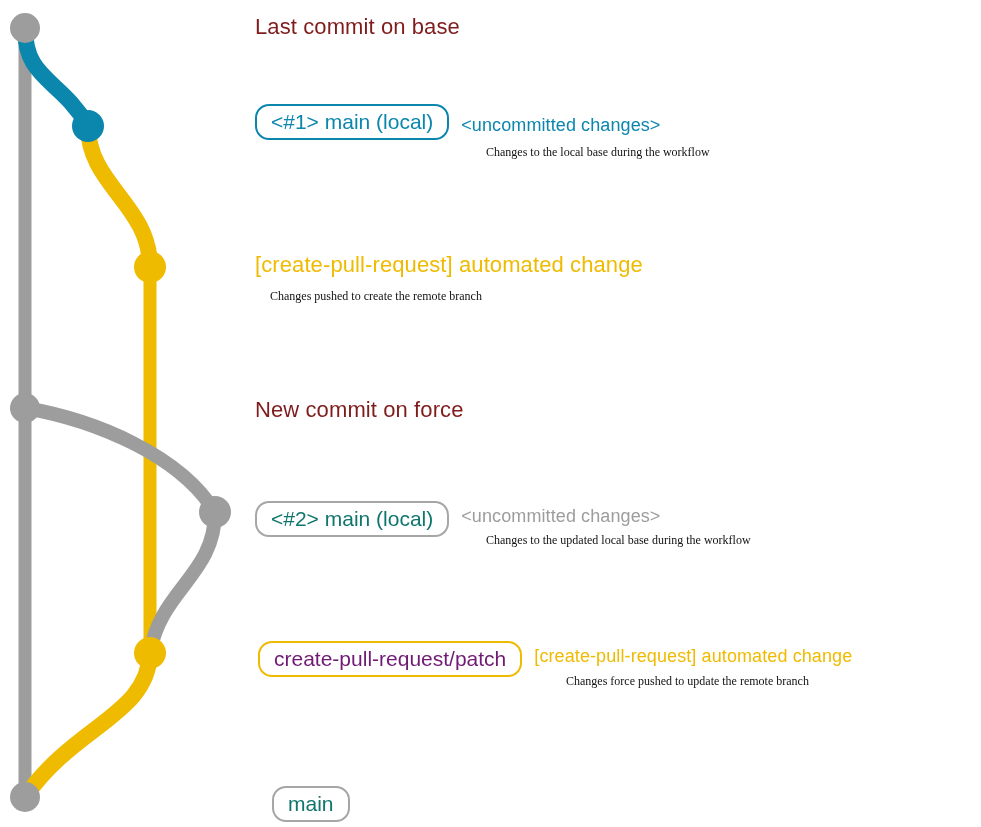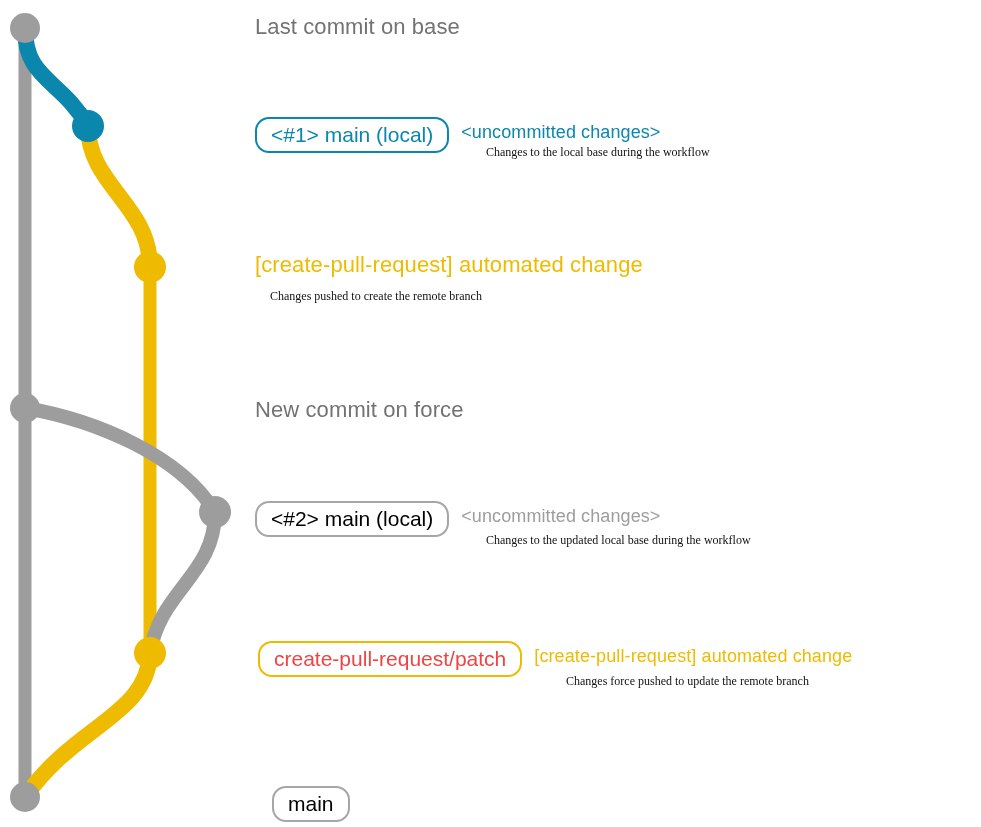--- a/index.html
+++ b/index.html
@@ -30,38 +30,38 @@
     display: flex;
     align-items: baseline;
     white-space: nowrap;
   }
 
   
   .plain-head {
     font-size: 22px;
     letter-spacing: 0.1px;
   }
-  .plain-head.gray  { color: #737373; }
+  .plain-head.gray  { color: #7f1d1d; }
   .plain-head.gold  { color: #efbb00; }
 
   
   .pill {
     display: inline-block;
     border: 2px solid currentColor;
     border-radius: 14px;
     padding: 5px 14px 6px 14px;
     font-size: 21px;
     line-height: 1;
     margin-right: 12px;
     position: relative;
     top: 4px;
   }
   .pill.blue  { color: #0b86ad; border-color: #0b86ad; }
-  .pill.gray  { color: #000000; border-color: #a6a6a6; }
-  .pill.gold  { color: #ef4444; border-color: #efbb00; }
+  .pill.gray  { color: #0f766e; border-color: #a6a6a6; }
+  .pill.gold  { color: #701a75; border-color: #efbb00; }
 
   .subject {
     font-size: 18px;
     letter-spacing: 0.1px;
   }
   .subject.blue { color: #0b86ad; }
   .subject.gray { color: #9d9d9d; }
   .subject.gold { color: #efbb00; }
 
   
@@ -98,21 +98,21 @@
   <circle cx="25" cy="408" r="15" fill="#9d9d9d"></circle>
   <circle cx="215" cy="512" r="16" fill="#9d9d9d"></circle>
   <circle cx="150" cy="653" r="16" fill="#efbb00"></circle>
   <circle cx="25" cy="797" r="15" fill="#9d9d9d"></circle>
 </svg>
 
 <div class="row" style="left:255px; top:14px;">
   <span class="plain-head gray">Last commit on base</span>
 </div>
 
-<div class="row" style="left:255px; top:113px;">
+<div class="row" style="left:255px; top:100px;align-items:flex-end;">
   <span class="pill blue">&lt;#1&gt; main (local)</span>
   <span class="subject blue">&lt;uncommitted changes&gt;</span>
 </div>
 <div class="desc" style="left:486px; top:145px;">Changes to the local base during the workflow</div>
 
 <div class="row" style="left:255px; top:252px;">
   <span class="plain-head gold">[create-pull-request] automated change</span>
 </div>
 <div class="desc" style="left:270px; top:289px;">Changes pushed to create the remote branch</div>
 

